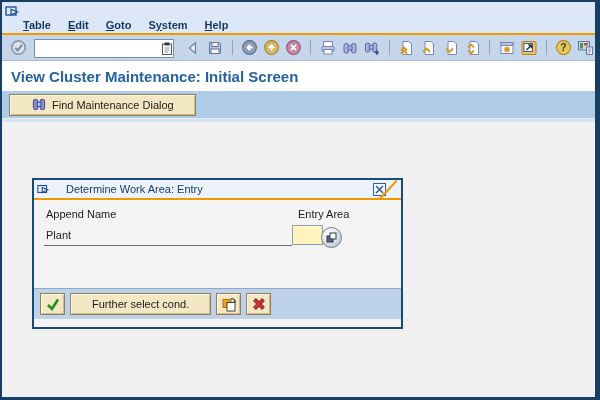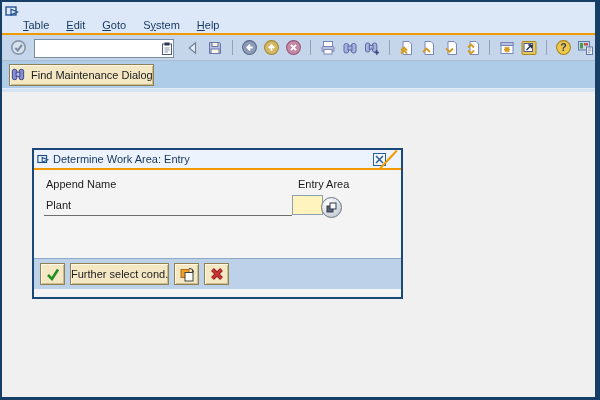--- a/index.html
+++ b/index.html
@@ -4,45 +4,45 @@
 <style>
   * { margin:0; padding:0; box-sizing:border-box; }
   html,body { width:600px; height:400px; font-family:"Liberation Sans",sans-serif; }
   #stage { position:relative; width:600px; height:400px; background:#F0F0F0; }
   .window { position:absolute; inset:0; border:solid #173F66; border-width:2px 5px 3px 2px; background:#F0F0F0; overflow:hidden; }
 
   
   .topband { height:14px; background:#DCE8F7; position:relative; }
   .topband .winicon { position:absolute; left:3px; top:1px; }
   .menubar { height:17px; background:#DCE8F7; display:flex; align-items:center; padding-left:21px; gap:17px; font-size:11px; color:#15365F; }
-  .menu-item { cursor:default; white-space:nowrap; }
+  .menu-item { cursor:default; white-space:nowrap;font-weight:bold; }
   .menu-item .mnem { text-decoration:underline; }
   .orange-line { height:2px; background:#F09A00; }
 
   
   .toolbar { height:26px; background:#C6D6EA; border-bottom:1px solid #A8BCD4; display:flex; align-items:center; padding-left:7px; gap:3px; }
   .tbtn { width:20px; height:20px; display:flex; align-items:center; justify-content:center; }
   .tsep { width:1px; height:15px; background:#93A4BA; margin:0 4px; }
   .cmdwrap { position:relative; width:146px; height:19px; margin:0 6px 0 3px; }
   .cmdwrap input { width:100%; height:100%; border:1px solid #7A8CA0; background:#FFFFFF; font-size:11px; padding:0 14px 0 3px; }
   .cmddrop { position:absolute; right:2px; top:3px; }
 
   
   .screen-title { height:30px; background:#FFFFFF; color:#25639E; font-size:15px; font-weight:bold; padding:7px 0 0 9px; }
   .app-toolbar { height:27px; background:#AECBE8; display:flex; align-items:center; padding-left:7px; }
   .app-strip { height:4px; background:#D6E3F2; border-top:1px solid #E4EDF8; }
   .main-area { position:relative; height:243px; background:#F0F0F0; }
 
   
-  .sapbtn { height:22px; background:#F3E7C4; border:1px solid #8E8052; box-shadow:inset 1px 1px 0 #FFF8E4, inset -1px -1px 0 #CBBC8C; font-size:11px; color:#1C1C1C; display:flex; align-items:center; gap:5px; padding:0 0; white-space:nowrap; cursor:default; }
+  .sapbtn { height:22px; background:#F3E7C4; border:1px solid #8E8052; box-shadow:inset 1px 1px 0 #FFF8E4, inset -1px -1px 0 #CBBC8C; font-size:11px; color:#1C1C1C; display:flex; align-items:center; gap:5px; padding:0 21px; white-space:nowrap; cursor:default; }
   .sapbtn.iconic { padding:0; width:25px; justify-content:center; }
 
   
   .dialog { position:absolute; left:30px; top:56px; width:371px; height:151px; border:2px solid #1A4878; background:#F4F4F4; }
-  .dlg-titlebar { position:relative; height:20px; background:#EDF3FC; border-bottom:2px solid #F09A00; display:flex; align-items:center; gap:3px; padding-left:3px; font-size:11px; color:#15365F; }
+  .dlg-titlebar { position:relative; height:20px; background:#EDF3FC; border-bottom:2px solid #F09A00; display:flex; align-items:center; gap:16px; padding-left:3px; font-size:11px; color:#15365F; }
   .dlg-diag { position:absolute; right:0px; top:9px; width:26px; height:2px; background:#F09A00; transform:rotate(-47deg); }
   .dlg-close { position:absolute; right:15px; top:3px; width:13px; height:13px; background:#F4F8FD; border:1px solid #2B5FA0; display:flex; align-items:center; justify-content:center; }
   .dlg-body { position:relative; height:94px; font-size:11px; color:#1C1C1C; background:#F4F4F4; }
   .lbl-fieldname { position:absolute; left:12px; top:8px; }
   .lbl-workarea { position:absolute; left:264px; top:8px; }
   .lbl-plant { position:absolute; left:12px; top:29px;text-align:right; }
   .plant-underline { position:absolute; left:10px; top:45px; width:248px; border-bottom:1px solid #6E6E6E; }
   .wa-input { position:absolute; left:258px; top:25px; width:31px; height:20px; background:#FFF4BE; border:1px solid #8DA0B4; font-size:11px; padding:0 2px; }
   .mcbtn { position:absolute; left:287px; top:27px; width:21px; height:21px; border-radius:50%; border:1px solid #6E7884; background:radial-gradient(circle at 35% 30%, #FFFFFF 0%, #E2E6EC 45%, #AEB6C2 100%); display:flex; align-items:center; justify-content:center; }
   .dlg-footer { position:absolute; left:0; right:0; bottom:8px; height:31px; background:#BDD1E9; border-top:1px solid #8FA8C8; display:flex; align-items:center; gap:5px; padding-left:6px; }
@@ -194,20 +194,21 @@
       <svg width="17" height="17" viewBox="0 0 17 17">
         <rect x="1.5" y="2.5" width="11" height="8.5" fill="#C8D4E8" stroke="#5A78A8"></rect>
         <rect x="3" y="4" width="3" height="5.5" fill="#4A9A4A"></rect>
         <rect x="7" y="4" width="4" height="2.5" fill="#C05050"></rect>
         <rect x="9.5" y="8" width="6" height="7.5" fill="#F0F0F4" stroke="#5A78A8"></rect>
         <path d="M10.8 10 h3.4 M10.8 11.8 h3.4 M10.8 13.6 h2.4" stroke="#8A94A8" stroke-width="0.9"></path>
       </svg>
     </span>
   </div>
 
+  <div class="screen-title">View Cluster Maintenance: Initial Screen</div>
 
   <div class="app-toolbar">
     <button class="sapbtn">
       <svg width="16" height="15" viewBox="0 0 16 16">
         <rect x="2" y="2.5" width="4.8" height="11" rx="2" fill="#8890CC" stroke="#3A4290"></rect>
         <rect x="9.2" y="2.5" width="4.8" height="11" rx="2" fill="#8890CC" stroke="#3A4290"></rect>
         <rect x="6" y="5.5" width="4" height="4.5" fill="#B8BEE8" stroke="#3A4290"></rect>
       </svg>
       <span>Find Maintenance Dialog</span>
     </button>

